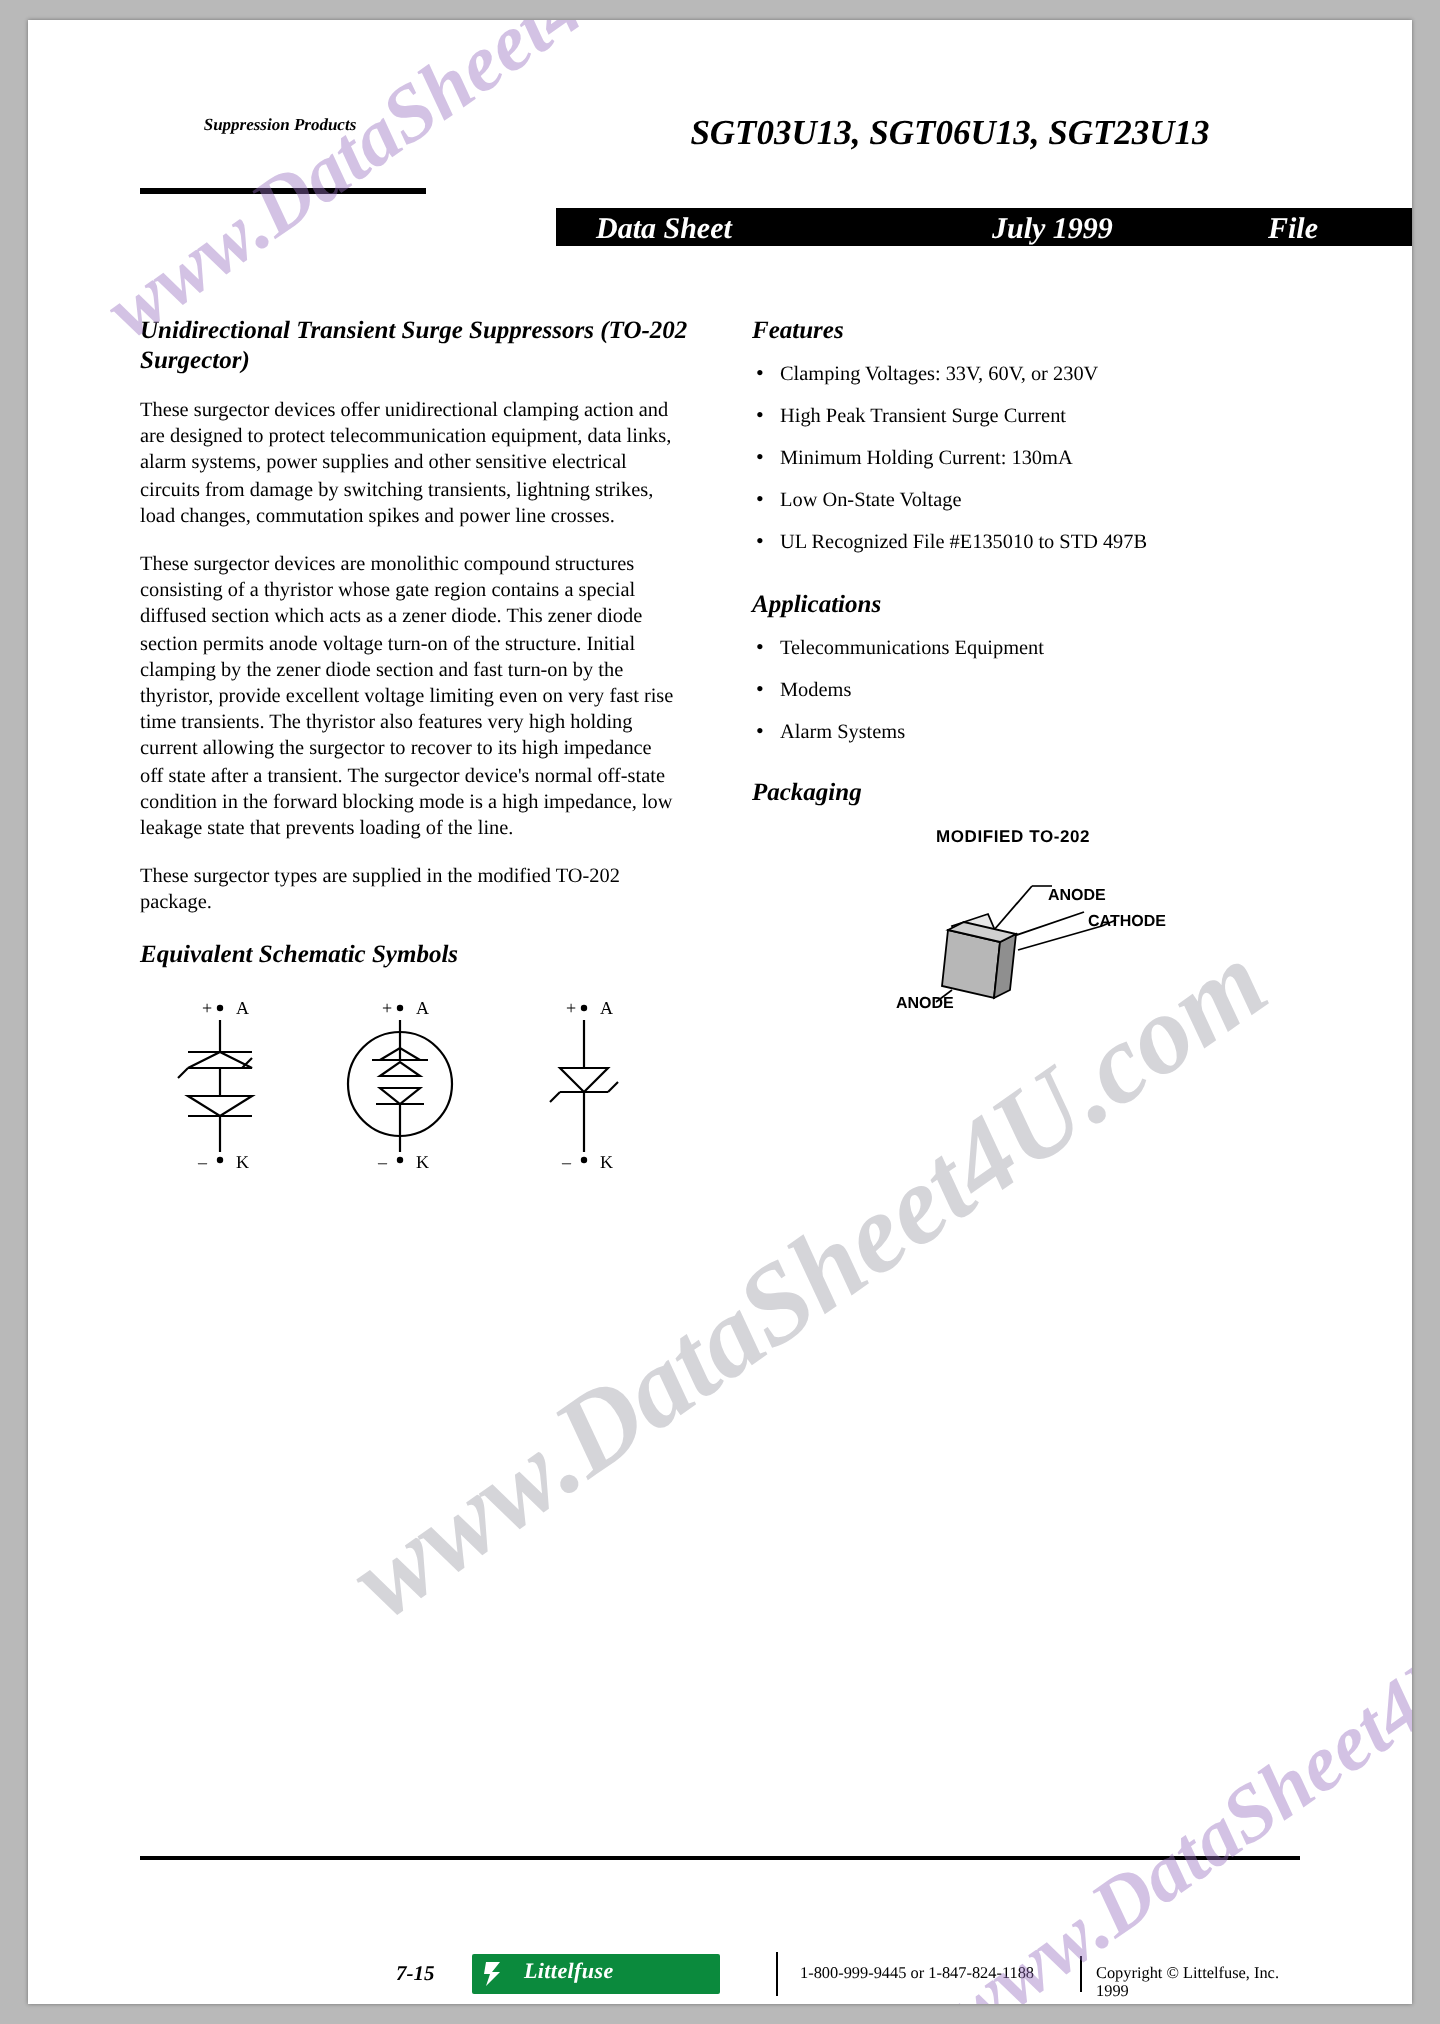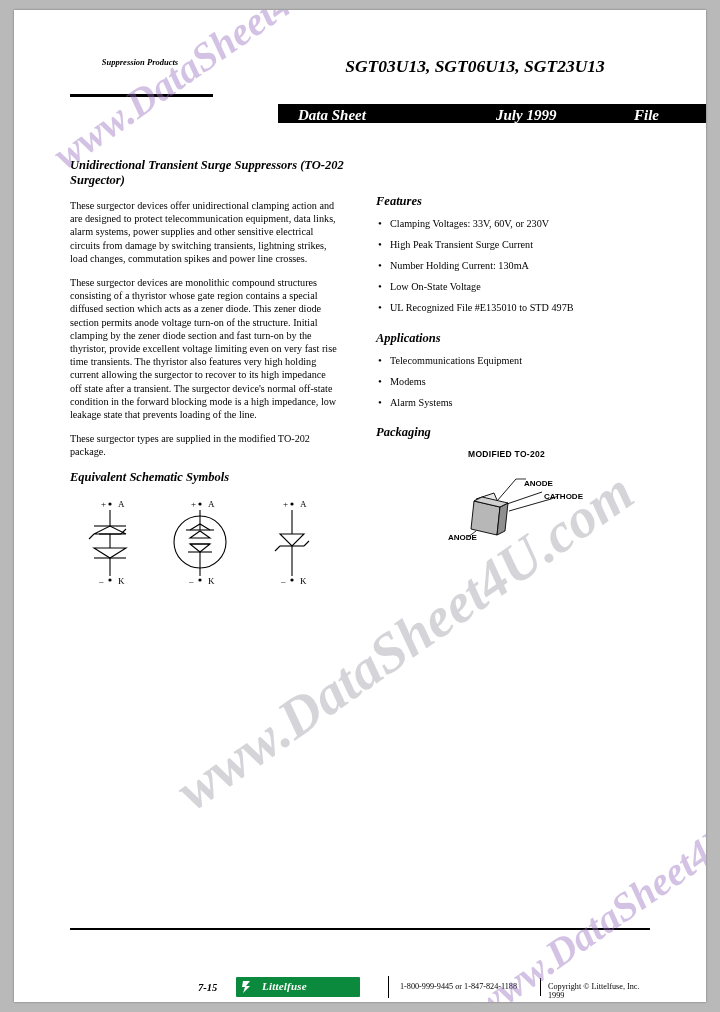--- a/index.html
+++ b/index.html
@@ -102,21 +102,20 @@
     position: absolute;
     left: 56px;
     top: 148px;
     width: 278px;
   }
   .col-right {
     position: absolute;
     left: 362px;
     top: 148px;
     width: 278px;
-    margin-top: 36px;
   }
   h2.sec {
     margin: 0 0 9px 0;
     font-family: "Liberation Serif", serif;
     font-weight: bold;
     font-style: italic;
     font-size: 12.5px;
     color: #000;
   }
   h1.doc-title {
@@ -413,21 +412,21 @@
         </g>
       </svg>
     </div>
   </div>
 
   <div class="col-right">
     <h2 class="sec">Features</h2>
     <ul class="bullets">
       <li>Clamping Voltages: 33V, 60V, or 230V</li>
       <li>High Peak Transient Surge Current</li>
-      <li>Number Holding Current: 130mA</li>
+      <li>Minimum Holding Current: 130mA</li>
       <li>Low On-State Voltage</li>
       <li>UL Recognized File #E135010 to STD 497B</li>
     </ul>
 
     <h2 class="sec">Applications</h2>
     <ul class="bullets">
       <li>Telecommunications Equipment</li>
       <li>Modems</li>
       <li>Alarm Systems</li>
     </ul>

